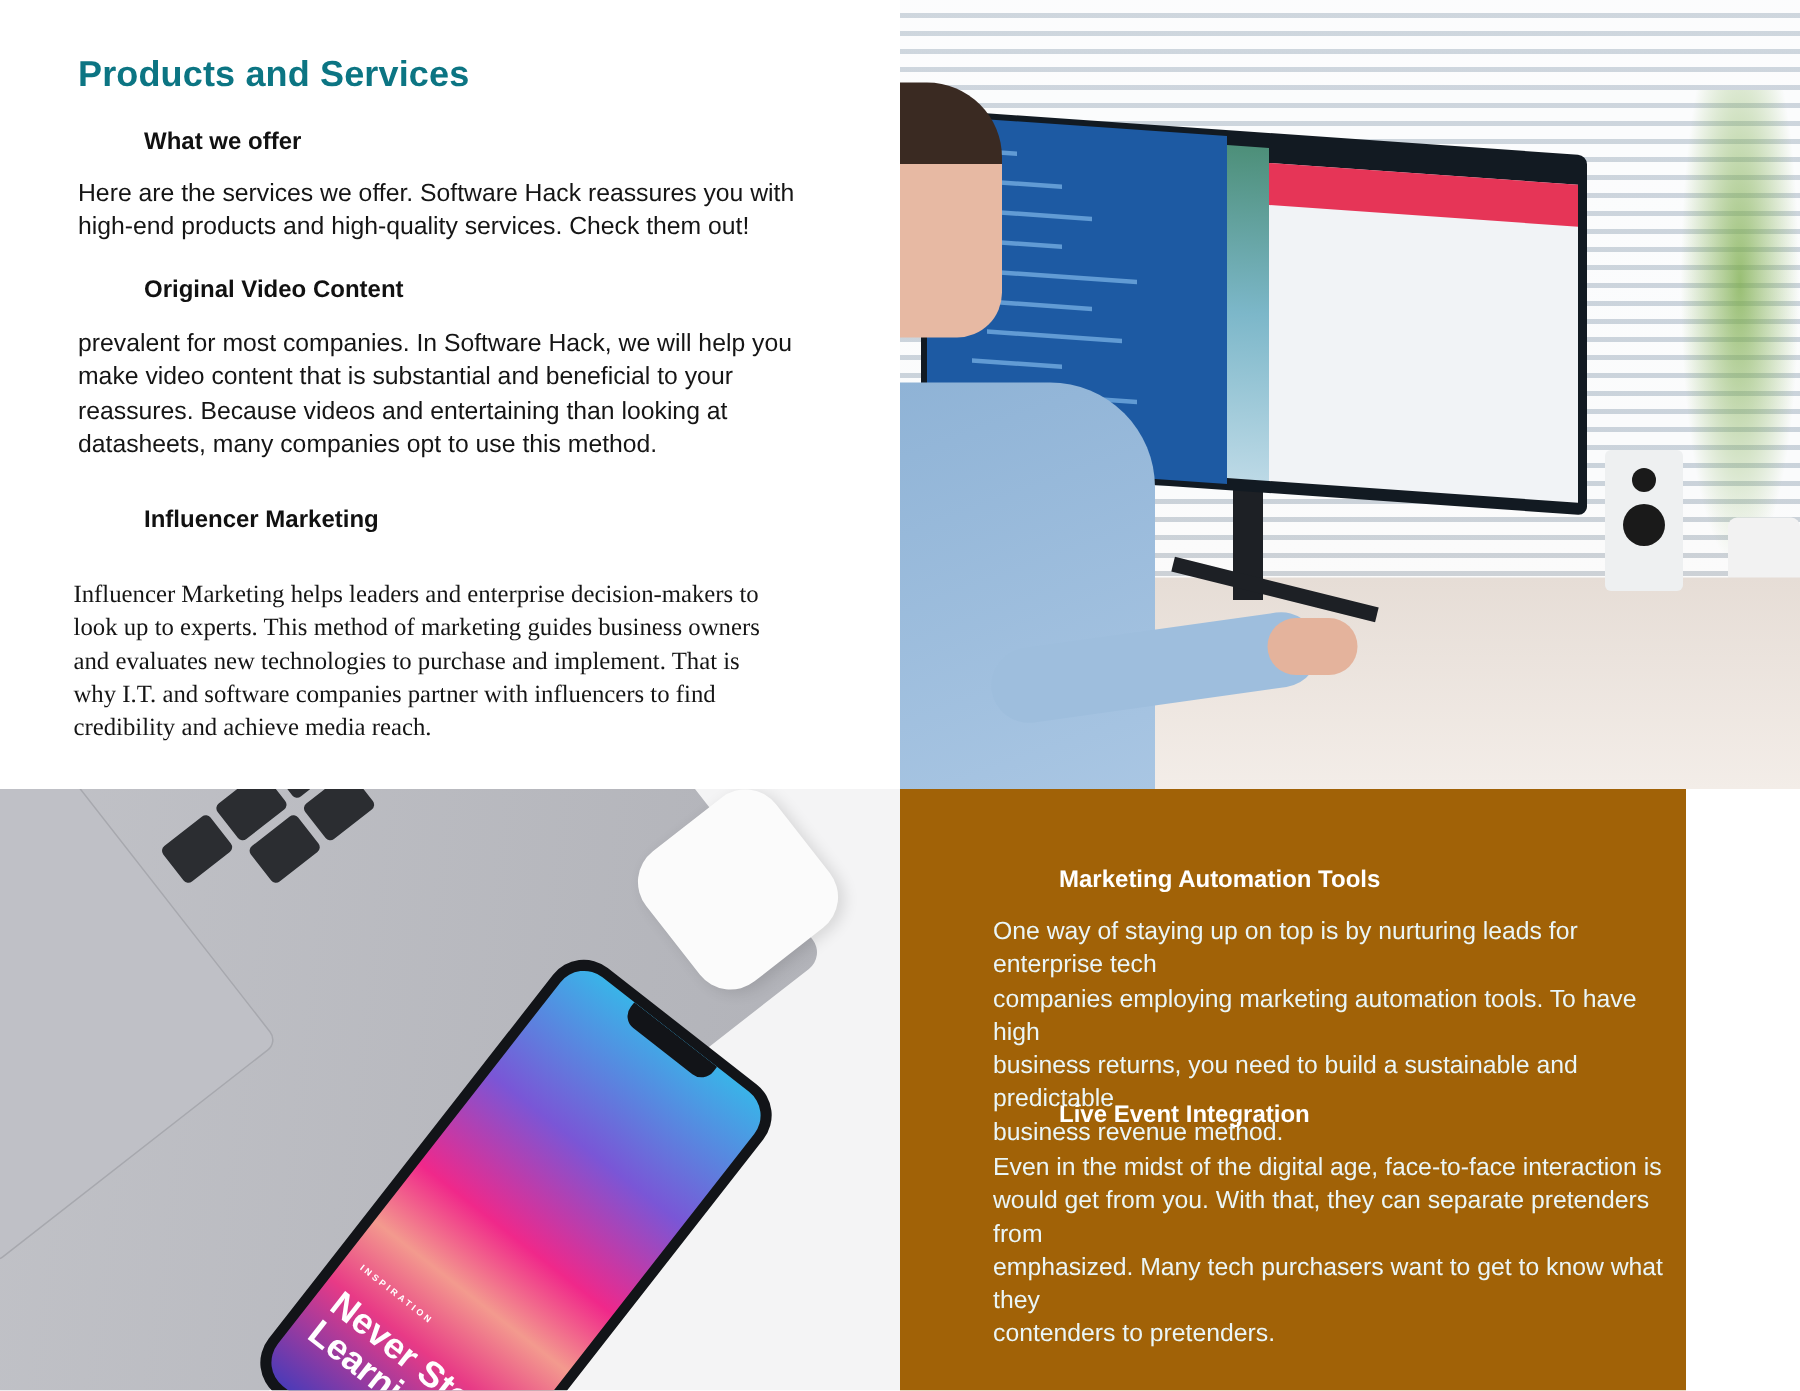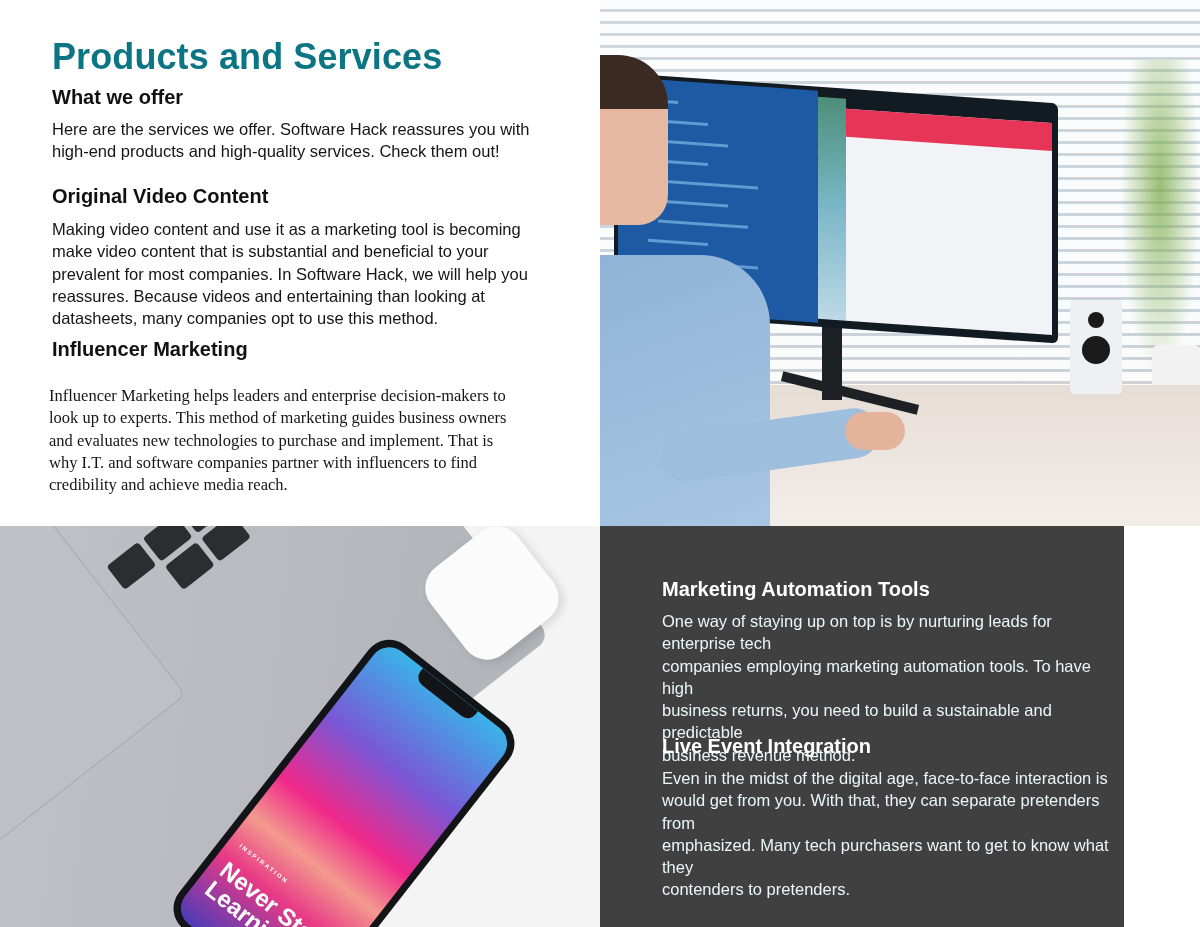--- a/index.html
+++ b/index.html
@@ -1,21 +1,21 @@
 <!DOCTYPE html>
 <html><head>
 <meta charset="utf-8">
 <style>
   * { box-sizing: border-box; margin: 0; padding: 0; }
   html, body { width: 1200px; height: 927px; overflow: hidden; background: #ffffff; }
   body { position: relative; font-family: "Liberation Sans", sans-serif; color: #111; }
 
   .left-top { position: absolute; left: 0; top: 0; width: 600px; height: 526px; background: #fff; }
-  .title { position: absolute; left: 52px; top: 36px; font-size: 36px; font-weight: bold; color: #0c7583; letter-spacing: 0.1px; }
-  .h { position: absolute; font-size: 20px; font-weight: bold; color: #111; }
+  .title { position: absolute; left: 52px; top: 36px; font-size: 24px; font-weight: bold; color: #0c7583; letter-spacing: 0.1px; }
+  .h { position: absolute; font-size: 16px; font-weight: bold; color: #111; margin-left: 44px; }
   .p { position: absolute; font-size: 16.5px; line-height: 22.3px; color: #151515; }
 
   
   .photo1 { position: absolute; left: 600px; top: 0; width: 600px; height: 526px; overflow: hidden;
     background: linear-gradient(180deg, #e9eef3 0%, #dfe6ec 60%, #e8e2dc 80%, #efe9e4 100%); }
   .blinds { position: absolute; inset: 0;
     background: repeating-linear-gradient(180deg, rgba(255,255,255,0.85) 0px, rgba(255,255,255,0.85) 9px, rgba(185,195,205,0.55) 9px, rgba(185,195,205,0.55) 12px); }
   .desk { position: absolute; left: 0; top: 385px; width: 600px; height: 141px; background: linear-gradient(180deg, #e6ddd6, #f3ede8); }
   .monitor { position: absolute; left: 14px; top: 88px; width: 444px; height: 240px; background: #121a22; border-radius: 6px; transform: skewY(4deg); }
   .screen-left { position: absolute; left: 4px; top: 4px; width: 200px; height: 232px; background: #1d5aa3; }
@@ -45,41 +45,40 @@
   .key { position: absolute; width: 40px; height: 30px; background: #2b2d31; border-radius: 4px; }
   .airpods { position: absolute; left: 437px; top: 12px; width: 110px; height: 110px; background: #fbfbfb; border-radius: 26px; transform: rotate(-38deg); box-shadow: 2px 4px 10px rgba(0,0,0,0.12); }
   .phone { position: absolute; left: 255px; top: 120px; width: 178px; height: 360px; background: #121418; border-radius: 26px; transform: rotate(38deg); transform-origin: 50% 50%; }
   .phone-screen { position: absolute; left: 7px; top: 7px; right: 7px; bottom: 7px; border-radius: 20px;
     background: linear-gradient(180deg, #3ab3e8 0%, #7a56d6 28%, #f0288a 50%, #f39a8e 64%, #e83a86 78%, #4c3bb8 100%); overflow: hidden; }
   .phone-notch { position: absolute; left: 50%; top: 0; width: 70px; height: 14px; margin-left: -35px; background: #121418; border-radius: 0 0 10px 10px; }
   .phone-text { position: absolute; left: 12px; bottom: 30px; color: #fff; font-weight: bold; font-size: 24px; line-height: 24px; }
   .phone-kicker { font-size: 6px; letter-spacing: 2px; font-weight: bold; display: block; margin-bottom: 4px; }
 
   
-  .teal { position: absolute; left: 600px; top: 526px; width: 524px; height: 401px; background: #404040; }
+  .teal { position: absolute; left: 600px; top: 526px; width: 524px; height: 401px; background: #a16207; }
   .teal .h { color: #ffffff; }
   .teal .p { color: #eaf6f7; }
 </style>
 </head>
 <body>
 
 <section class="left-top">
   <h1 class="title">Products and Services</h1>
 
   <div class="h" style="left:52px; top:86px;">What we offer</div>
   <div class="p" style="left:52px; top:118px;">
     <div>Here are the services we offer. Software Hack reassures you with</div>
     <div>high-end products and high-quality services. Check them out!</div>
   </div>
 
   <div class="h" style="left:52px; top:185px;">Original Video Content</div>
   <div class="p" style="left:52px; top:218px;">
-    <div>Making video content and use it as a marketing tool is becoming</div>
+    <div>prevalent for most companies. In Software Hack, we will help you</div>
     <div>make video content that is substantial and beneficial to your</div>
-    <div>prevalent for most companies. In Software Hack, we will help you</div>
     <div>reassures. Because videos and entertaining than looking at</div>
     <div>datasheets, many companies opt to use this method.</div>
   </div>
 
   <div class="h" style="left:52px; top:338px;">Influencer Marketing</div>
   <div class="p" style="left:49px; top:385px;font-family:Liberation Serif, serif;">
     <div>Influencer Marketing helps leaders and enterprise decision-makers to</div>
     <div>look up to experts. This method of marketing guides business owners</div>
     <div>and evaluates new technologies to purchase and implement. That is</div>
     <div>why I.T. and software companies partner with influencers to find</div>

